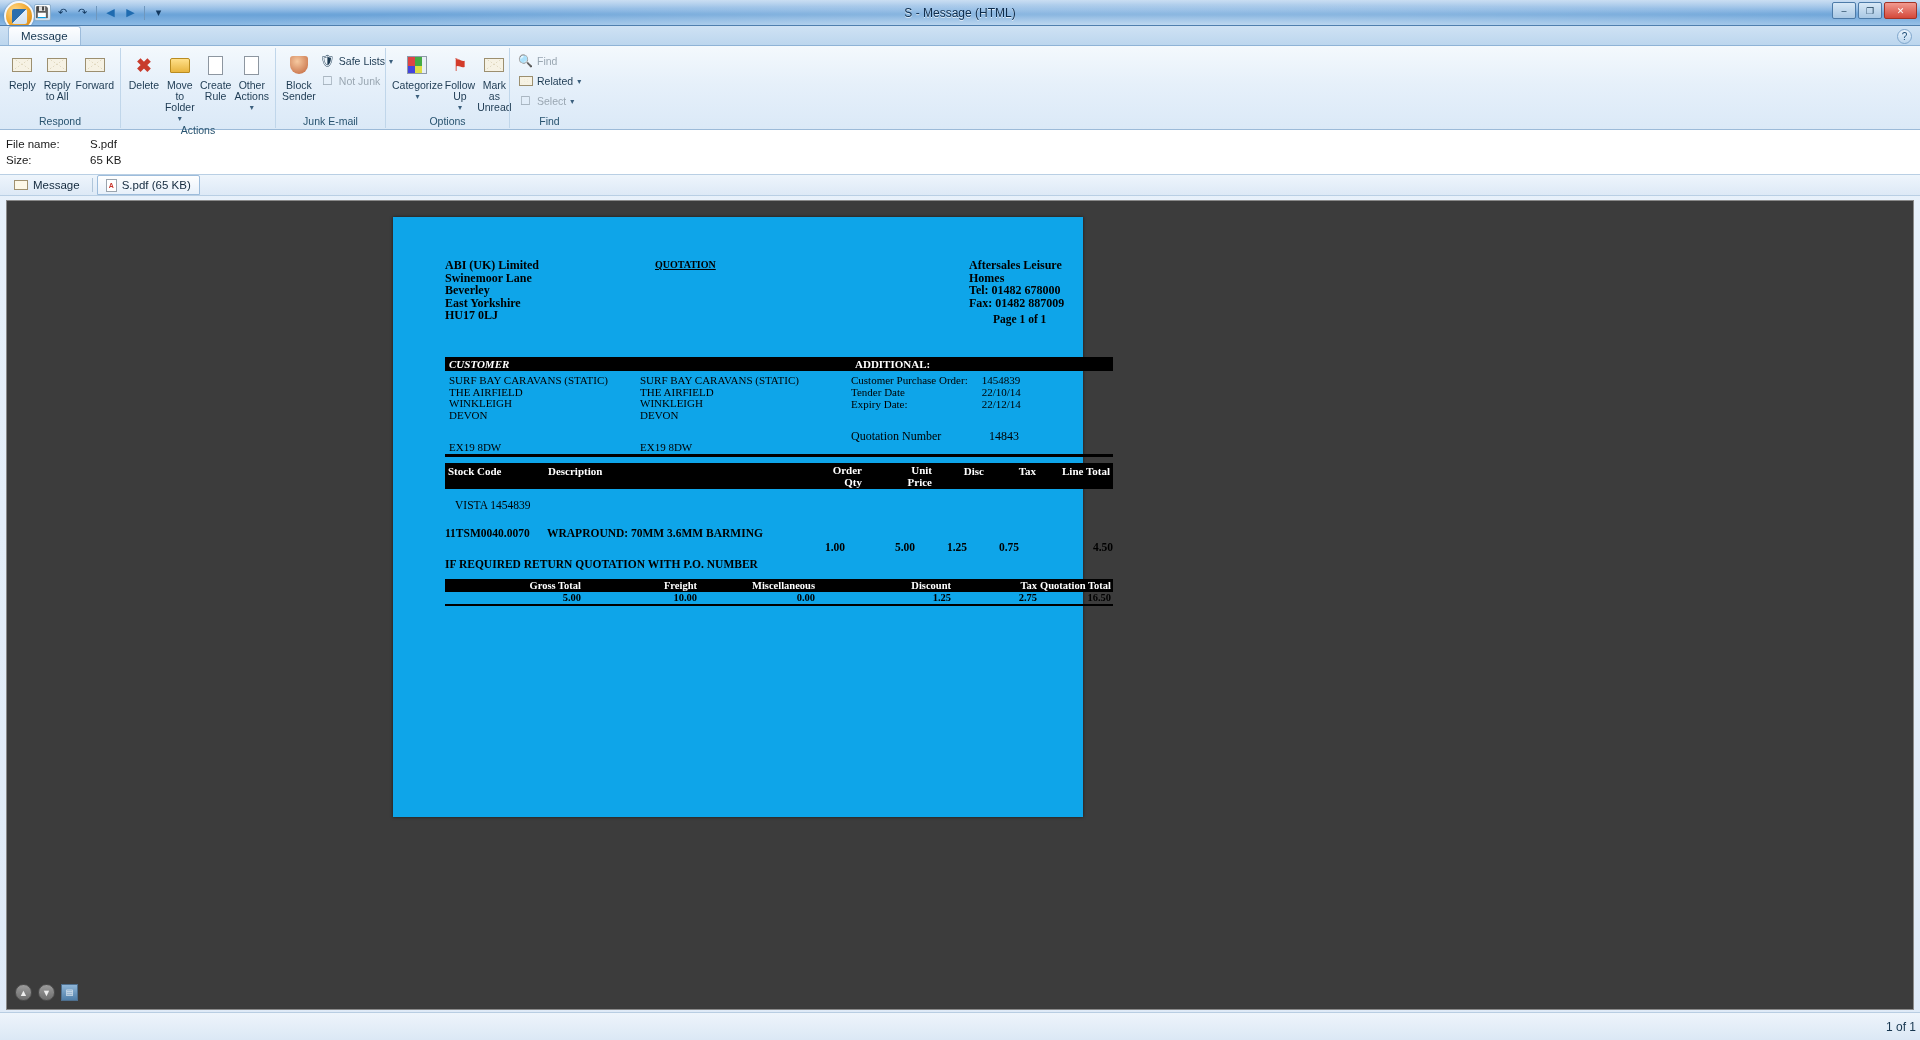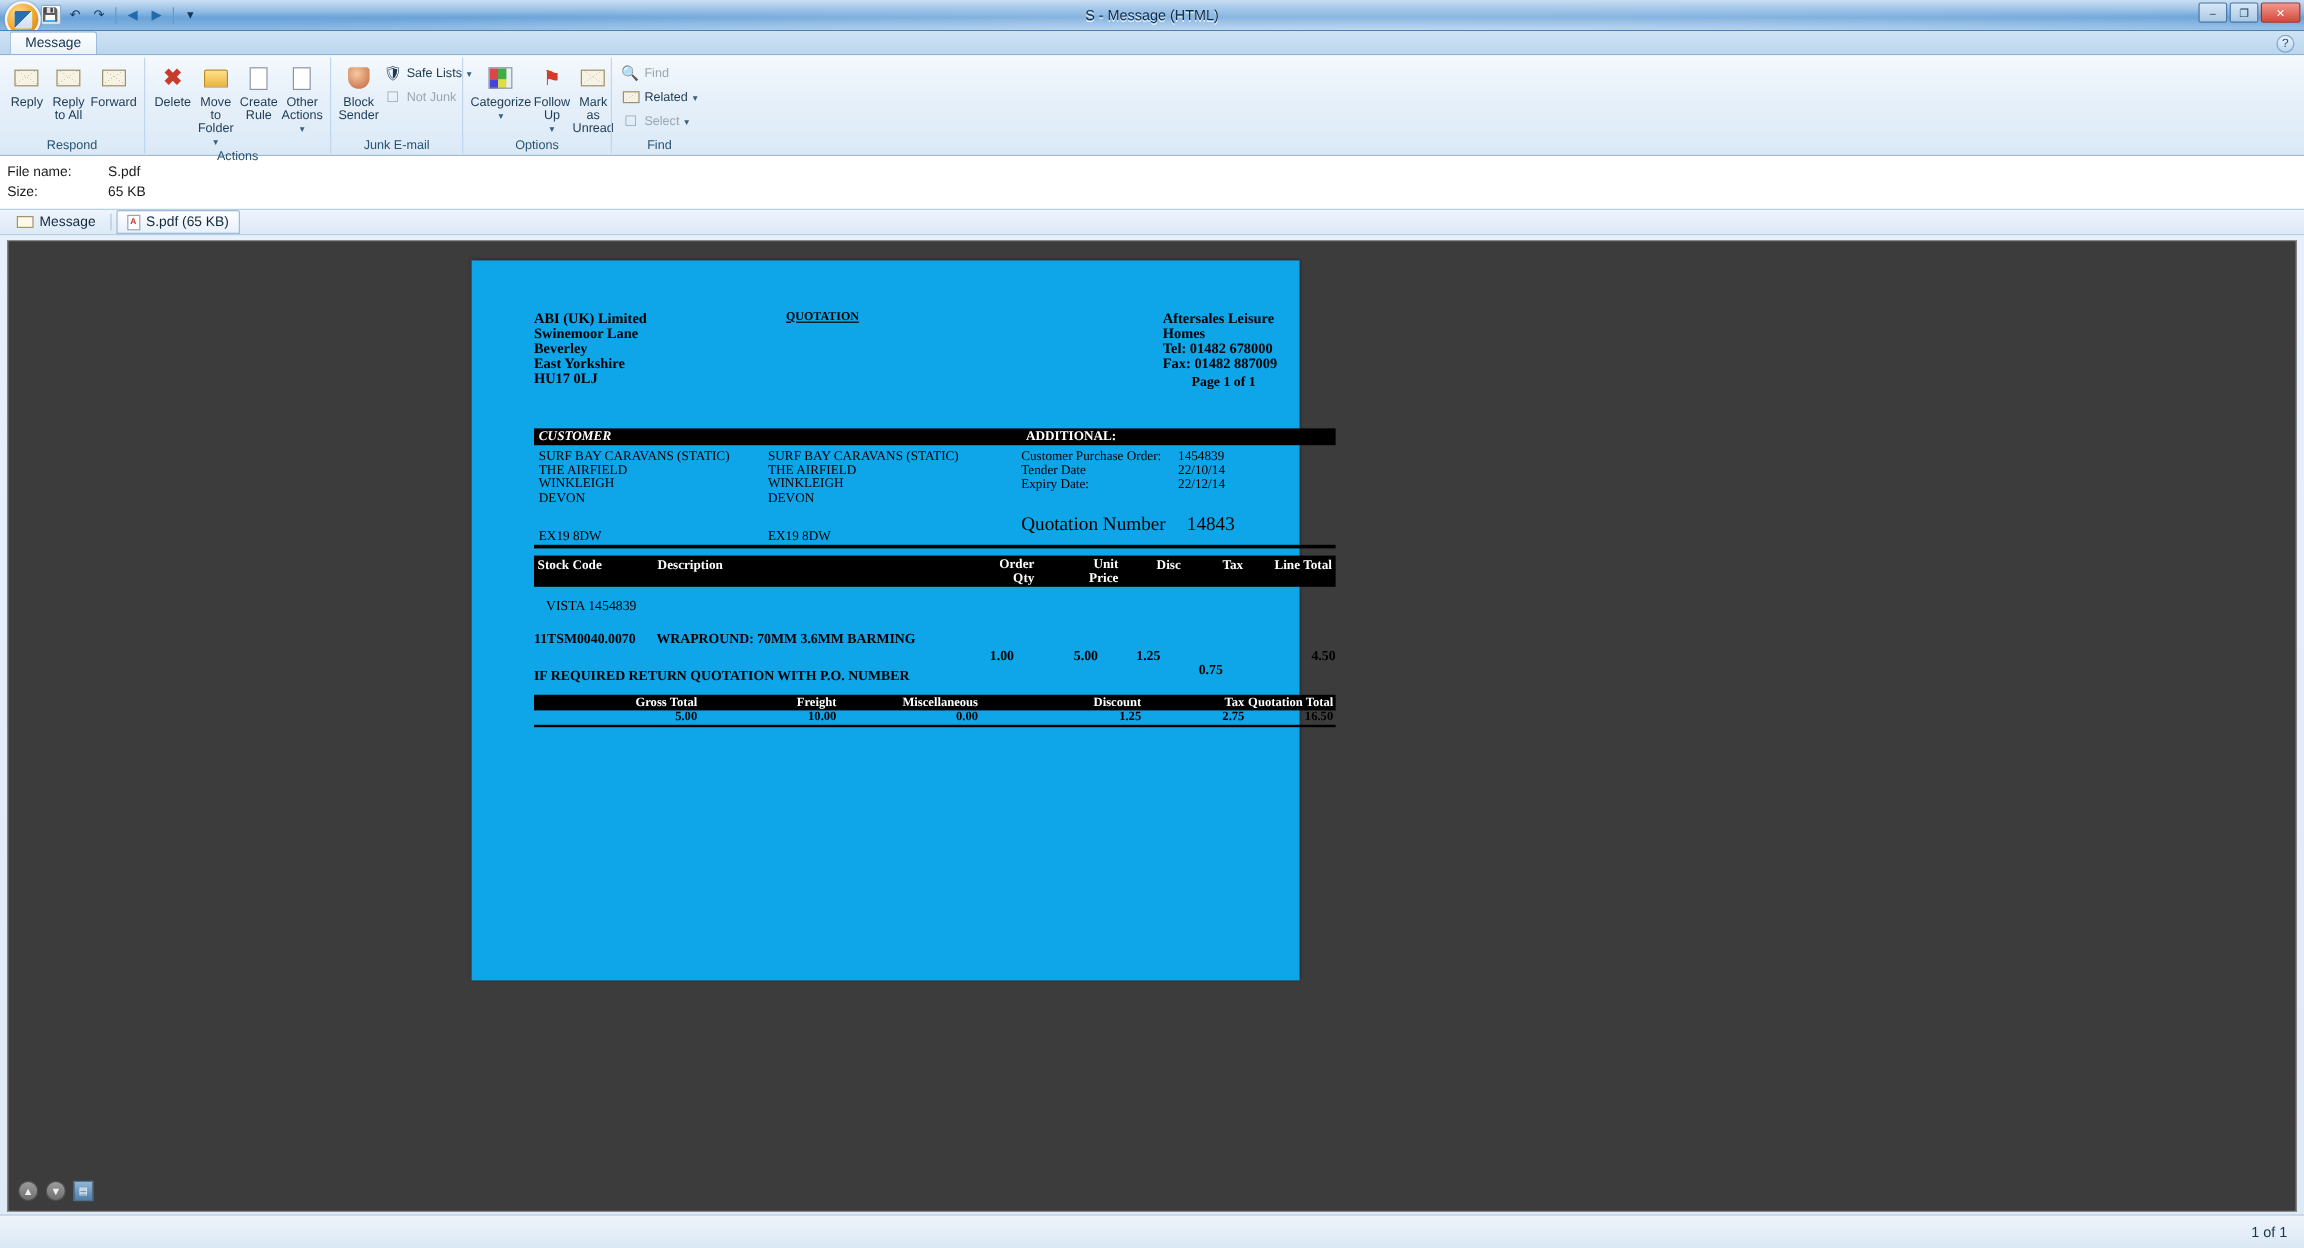--- a/index.html
+++ b/index.html
@@ -239,21 +239,21 @@
   .custbox .bar .c1 { width:406px; padding-left:4px;font-style:italic; }
   .custbox .bar .c2 { flex:1; padding-left:4px; }
   .custbody { position:relative; height:86px; border-left:0; }
   .custbody .col { position:absolute; top:4px; line-height:11.6px; font-size:11px; }
   .colA { left:4px; }
   .colB { left:195px; }
   .addl { position:absolute; left:406px; top:4px; font-size:11px; line-height:11.6px; }
   .addl table { border-collapse:collapse; font-size:11px; }
   .addl td { padding:0 0 0.5px 0; vertical-align:top; }
   .addl td.lbl { padding-right:14px; white-space:nowrap; }
-  .quotno { position:absolute; left:406px; top:58px; font-size:16px; }
+  .quotno { position:absolute; left:406px; top:58px; font-size:12px; }
   .quotno .n { position:absolute; left:138px; top:0; }
   .postcodes { position:absolute; top:70px; font-size:11px; }
   .custrule { position:absolute; left:0; right:0; bottom:0; height:3px; background:#000; }
 
   .itemhdr { left:52px; top:246px; width:668px; }
   .itemhdr .row { display:flex; background:#000; color:#fff; font-weight:bold; font-size:11px; height:26px; align-items:flex-start; padding-top:2px; }
   .itemhdr .c { padding:0 3px; }
   .ih-stock { width:100px; padding-left:4px; }
   .ih-desc { width:250px; }
   .ih-qty { width:70px; text-align:right; line-height:11.5px; }
@@ -264,21 +264,21 @@
 
   .lines { left:52px; top:282px; width:668px; font-size:11.5px; }
   .grpline { padding-left:10px; margin-bottom:16px; }
   .itemrow { position:relative; height:30px; }
   .itemrow .code { position:absolute; left:0; top:0; font-weight:bold; }
   .itemrow .desc { position:absolute; left:102px; top:0; font-weight:bold; }
   .itemrow .num { position:absolute; top:14px; text-align:right; font-weight:bold; }
   .n-qty { left:330px; width:70px; }
   .n-price { left:400px; width:70px; }
   .n-disc { left:470px; width:52px; }
-  .n-tax { left:522px; width:52px;margin-top:12px; }
+  .n-tax { left:522px; width:52px; }
   .n-line { left:590px; width:78px; }
 
   .note { left:52px; top:341px; font-size:11.5px; font-weight:bold; }
 
   .totals { left:52px; top:362px; width:668px; }
   .totals .hrow { display:flex; background:#000; color:#fff; font-weight:bold; font-size:10.5px; height:13px; line-height:13px; }
   .totals .vrow { display:flex; font-size:10.5px; font-weight:bold; height:12px; line-height:12px; }
   .totals .rule { height:2px; background:#000; }
   .t1 { width:136px; text-align:right; }
   .t2 { width:116px; text-align:right; }
@@ -300,21 +300,21 @@
     background:linear-gradient(#8fb6d8,#4f7ea8);
     color:#fff;font-size:8px;display:flex;align-items:center;justify-content:center;
   }
 
   
   .statusbar {
     position:absolute; left:0; right:0; bottom:0; height:28px;
     background:linear-gradient(#eef4fb,#dbe8f5);
     border-top:1px solid #b8cde2;
     display:flex; align-items:center; justify-content:flex-end;
-    padding-right:14px;
+    padding-right:4px;
     font-size:12px; color:#17364f;
   }
 </style>
 </head>
 <body>
 
 <div id="app">
 
   <div class="titlebar">
     <div class="glass"></div>

